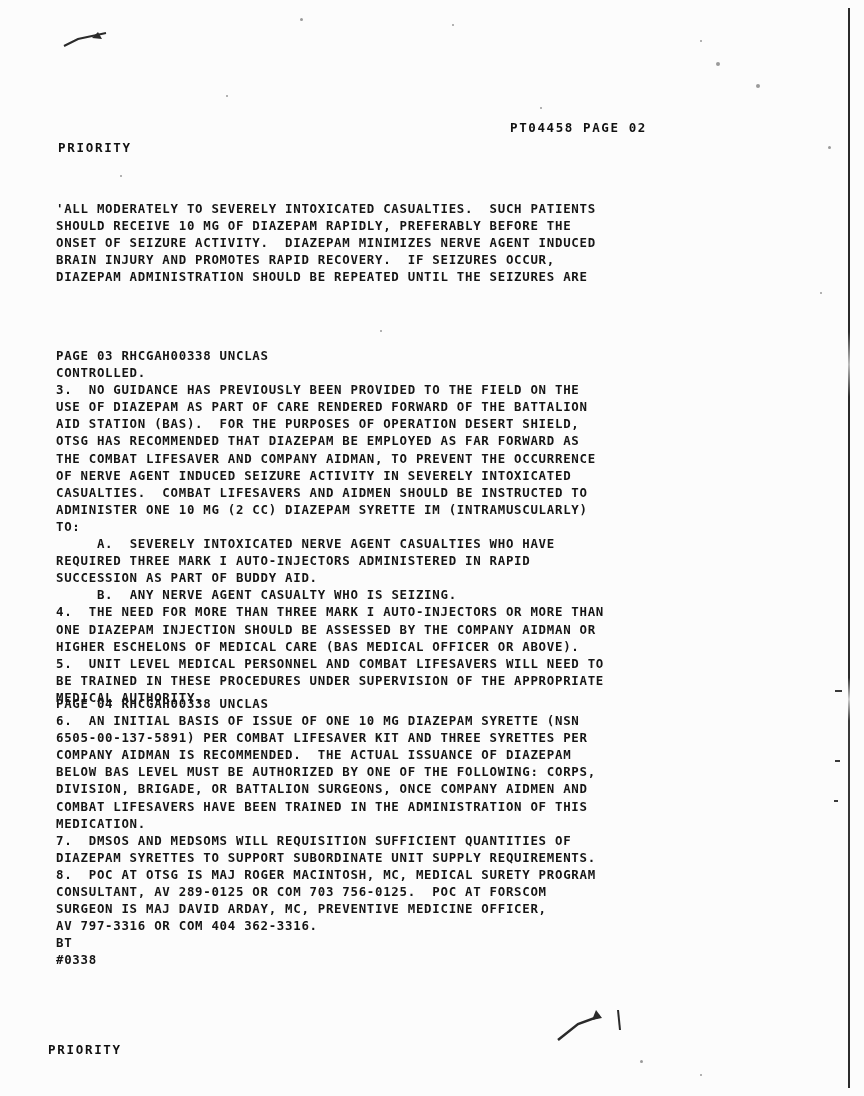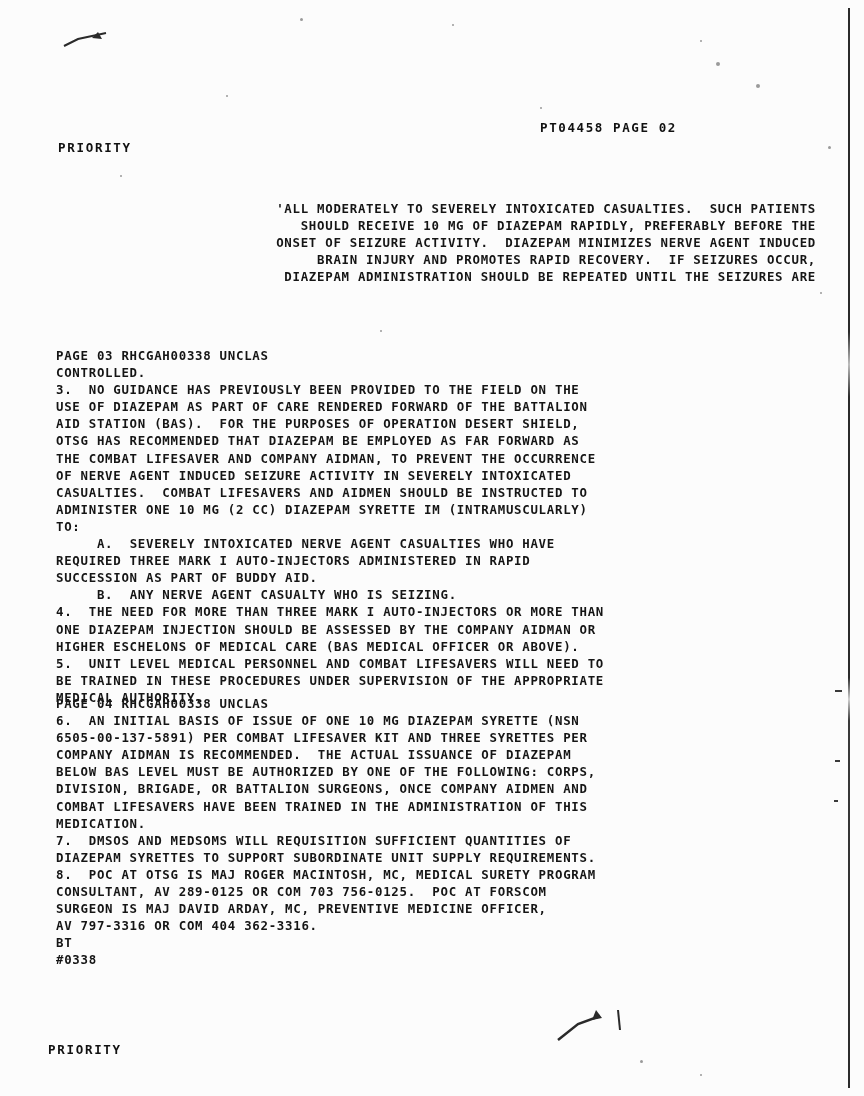--- a/index.html
+++ b/index.html
@@ -47,21 +47,21 @@
 
   .header-row {
     position: absolute;
     top: 120px;
     left: 0;
     width: 864px;
   }
   .doc-id {
     position: absolute;
     top: 0;
-    left: 540px;
+    left: 510px;
     font-size: 12.5px;
     letter-spacing: 1.6px;
     font-weight: bold;
     color: #111;
   }
   .priority-top {
     position: absolute;
     top: 20px;
     left: 58px;
     font-size: 12.5px;
@@ -75,21 +75,21 @@
     left: 56px;
     width: 760px;
     font-size: 12.4px;
     line-height: 17.1px;
     letter-spacing: 0.72px;
     white-space: pre-wrap;
     font-weight: bold;
     color: #151515;
   }
 
-  #block1 { top: 200px; text-align: right; }
+  #block1 { top: 200px; }
   #block2 { top: 326px; margin-top: 21px; }
   #block3 { top: 695px; }
 
   .priority-bottom {
     position: absolute;
     top: 1042px;
     left: 48px;
     font-size: 12.5px;
     letter-spacing: 1.7px;
     font-weight: bold;

